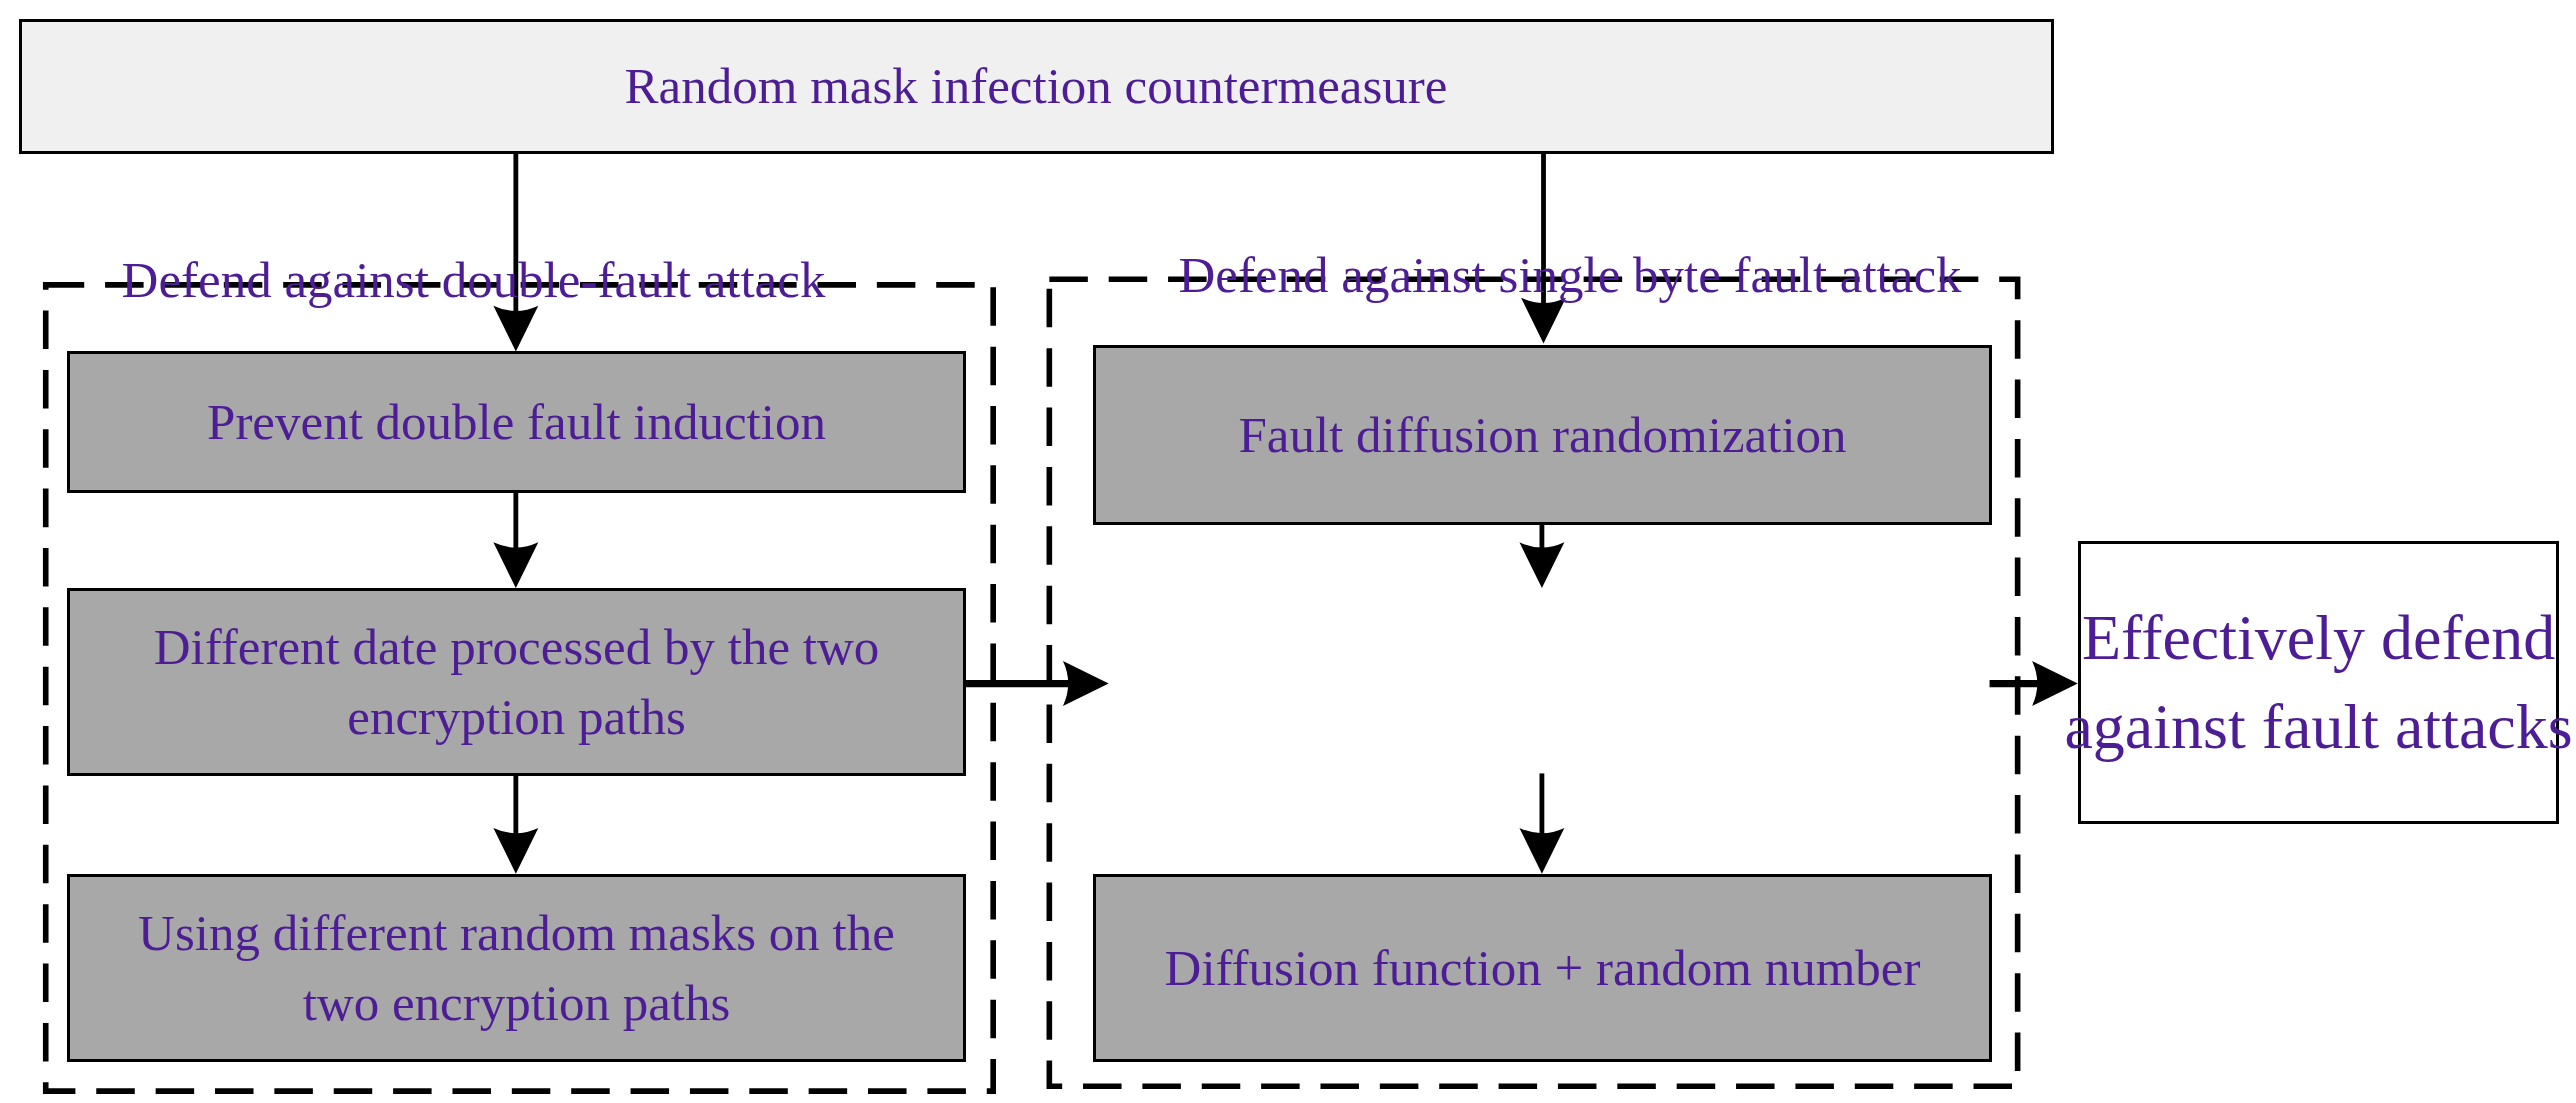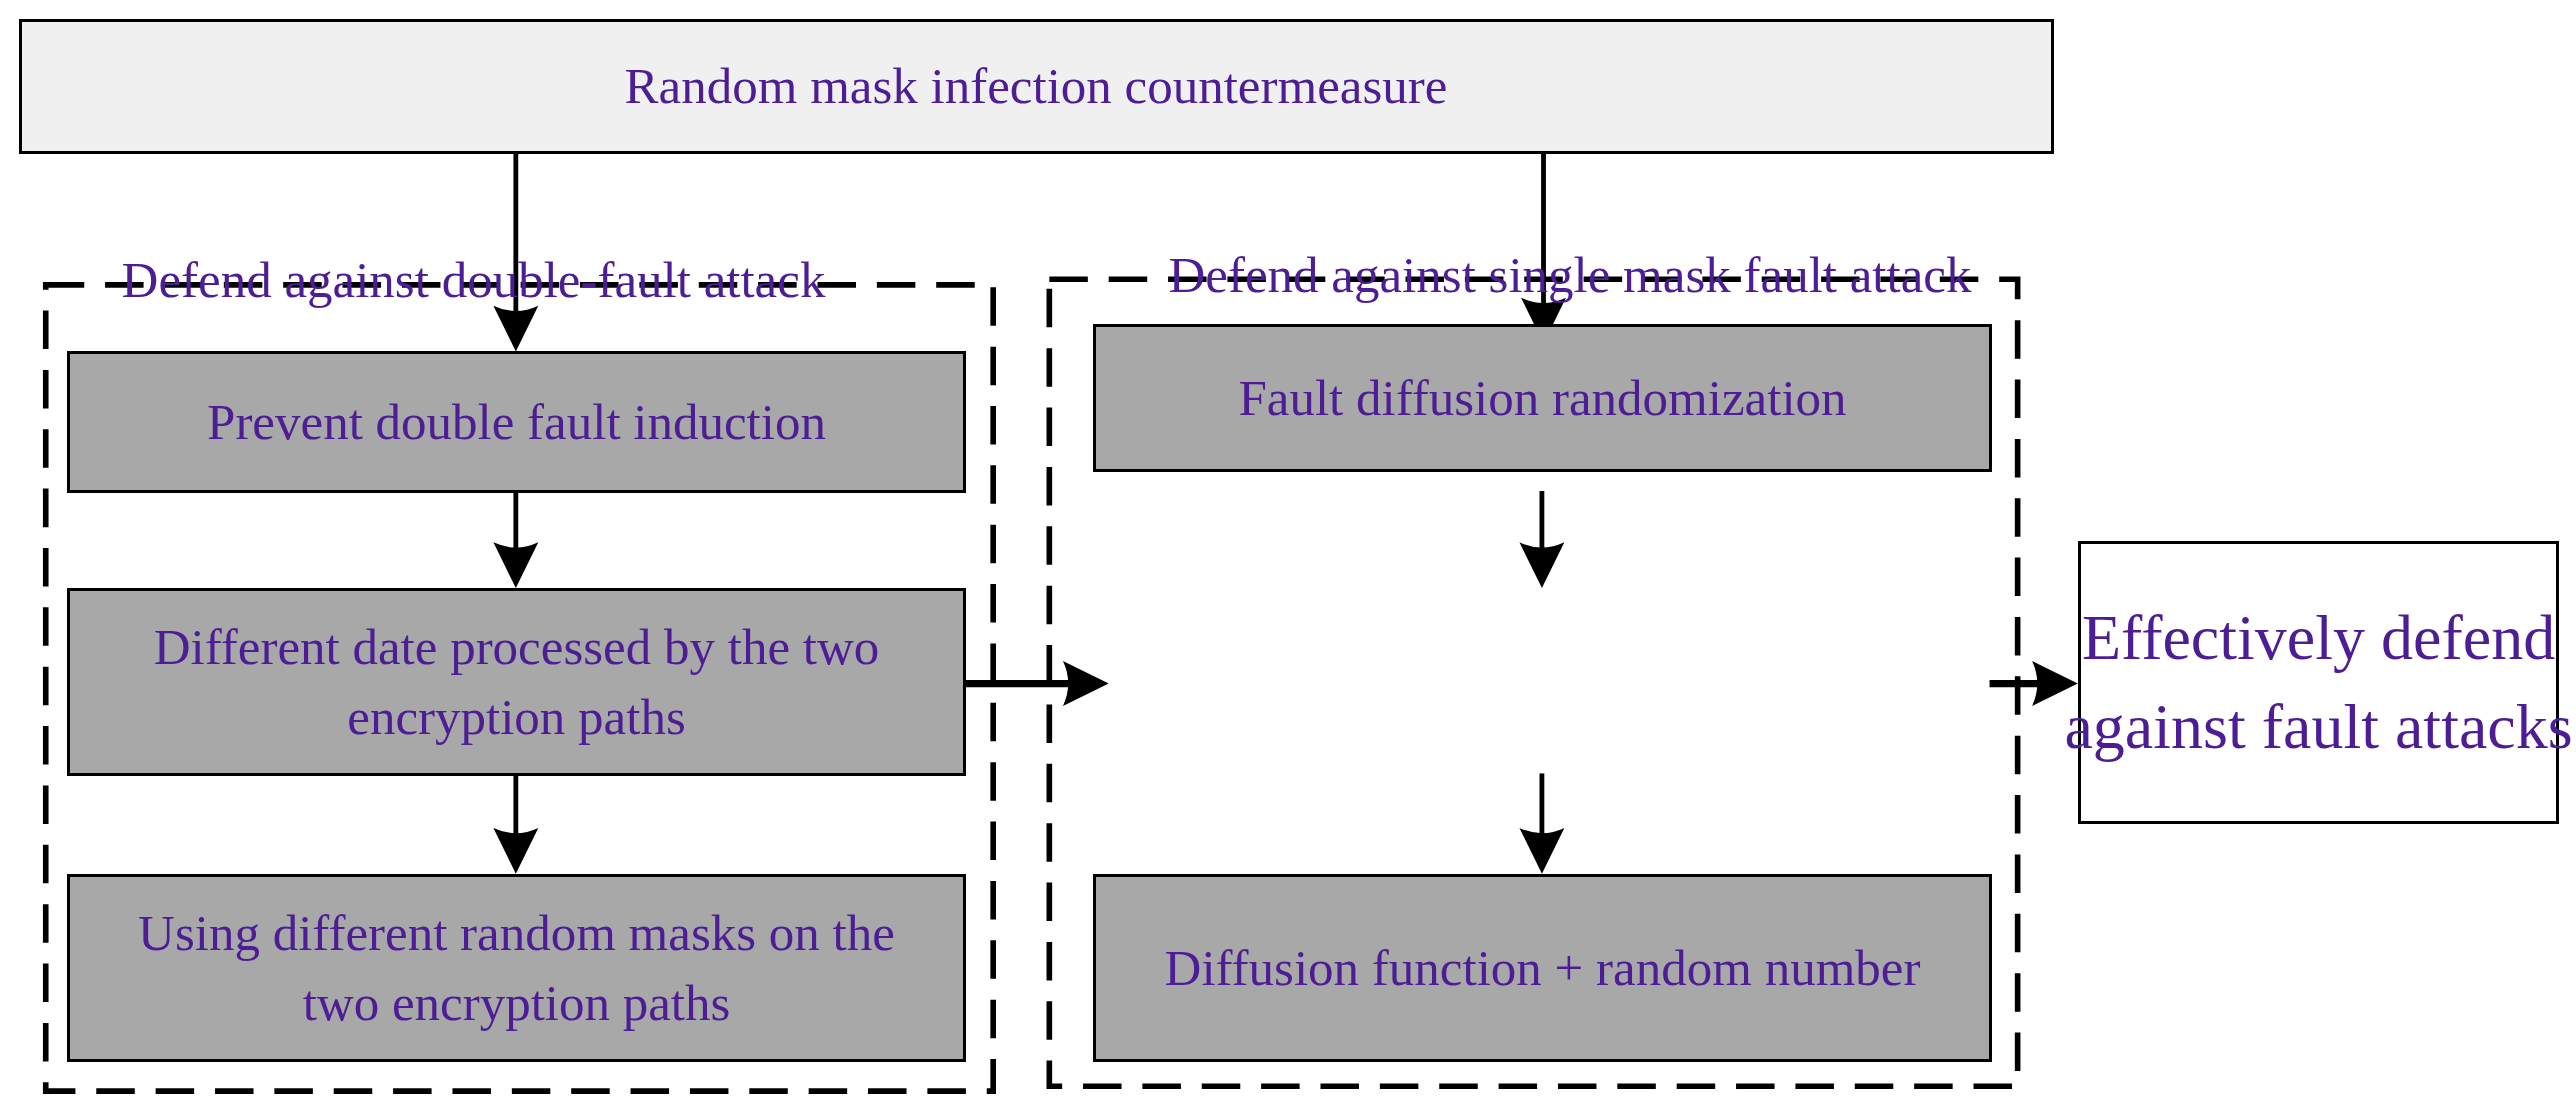--- a/index.html
+++ b/index.html
@@ -32,21 +32,21 @@
   .branch-label{
     position:absolute;
     font-size:51px;line-height:1.2;
     text-align:center;white-space:nowrap;margin-top:48px;
   }
   .label-left{left:0;top:202px;width:947px;}
   .label-right{left:1043px;top:197px;width:1054px;}
   .pbox-l{left:67px;width:899px;}
   .pbox-r{left:1093px;width:899px;}
   .row1-l{top:351px;height:142px;}
-  .row1-r{top:324px;height:148px;}
+  .row1-r{top:345px;height:180px;}
   .row2{top:588px;height:188px;}
   .row3{top:874px;height:188px;}
 </style>
 </head>
 <body>
 
 <div id="canvas" style="--title-fill: #f0f0f0; --process-fill: #a8a8a8; --result-fill: #ffffff; --line-color: #000000; --bg-color: #ffffff;">
 
   <svg id="wires" viewBox="0 0 3211 1376" xmlns="http://www.w3.org/2000/svg">
 
@@ -90,21 +90,21 @@
       <path class="wire wire-h" d="M2480,852 H2544"></path>
       <path class="head" d="M2590,852 L2533,824 Q2546,852 2533,880 Z"></path>
     </g>
   </svg>
 
   <div class="box title-box">
     <span>Random mask infection countermeasure</span>
   </div>
 
   <div class="branch-label label-left">Defend against double-fault attack</div>
-  <div class="branch-label label-right">Defend against single mask fault attack</div>
+  <div class="branch-label label-right">Defend against single byte fault attack</div>
 
   <div class="box process pbox-l row2">
     <span>Different date processed by the two<br>encryption paths</span>
   </div>
   <div class="box process pbox-l row1-l">
     <span>Prevent double fault induction</span>
   </div>
   <div class="box process pbox-l row3">
     <span>Using different random masks on the<br>two encryption paths</span>
   </div>

